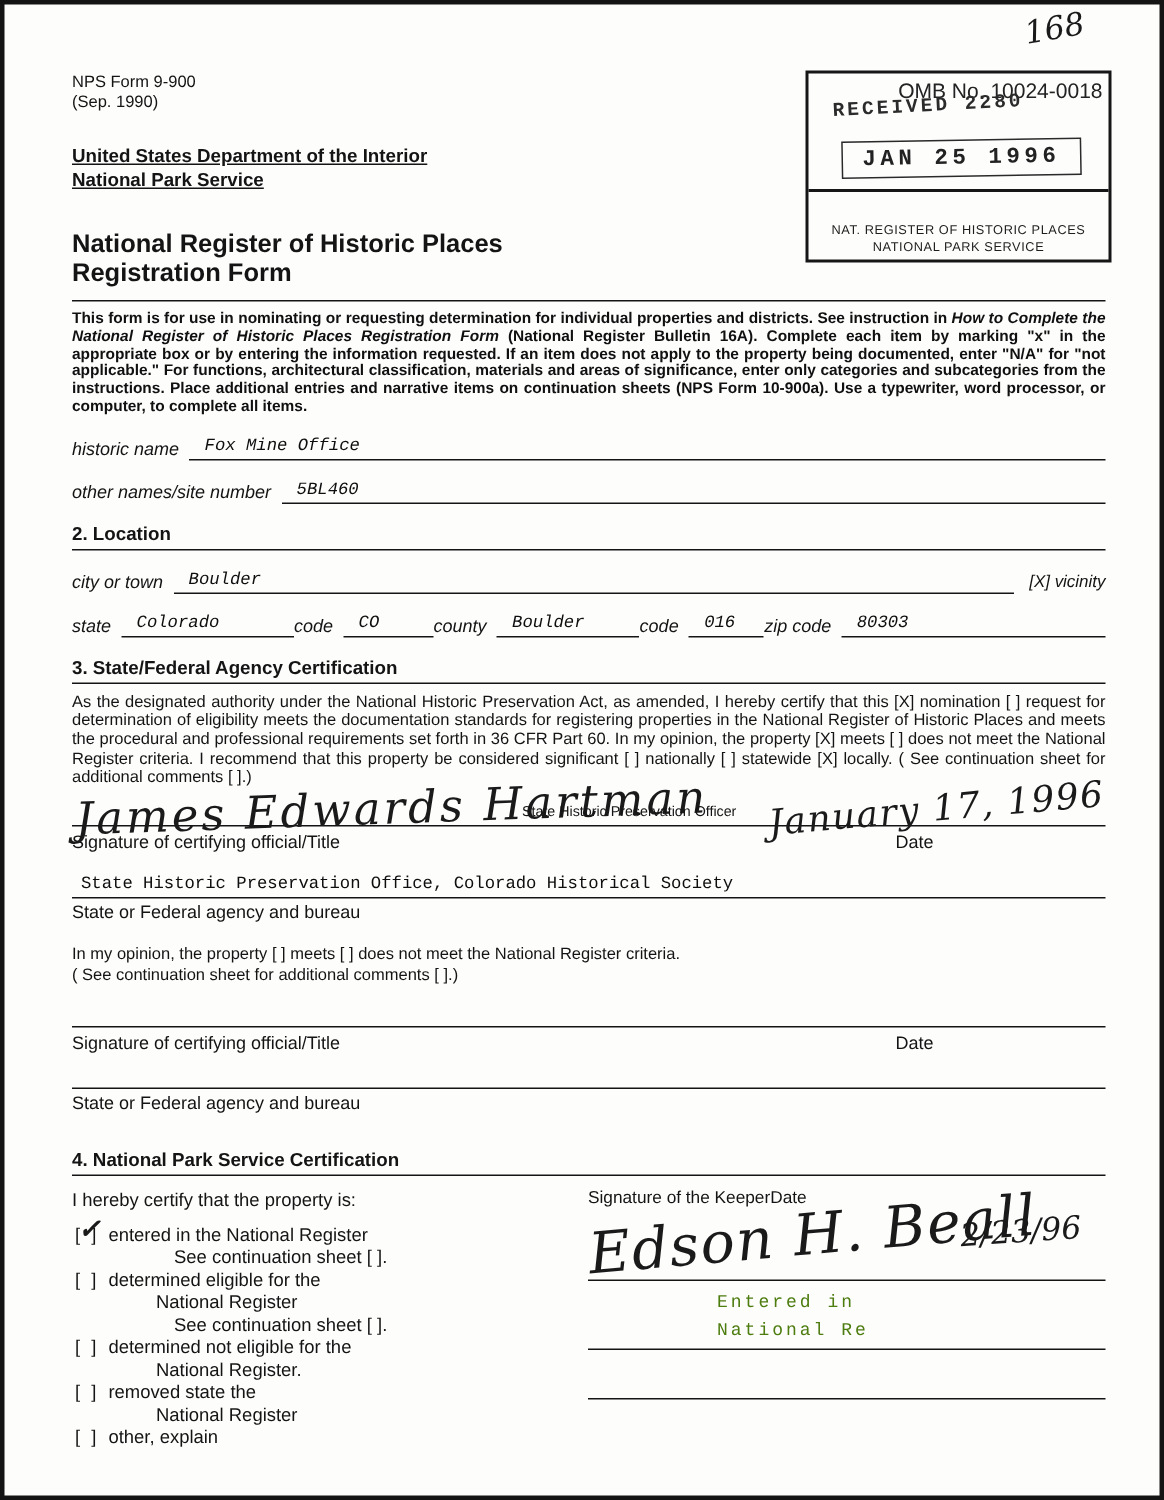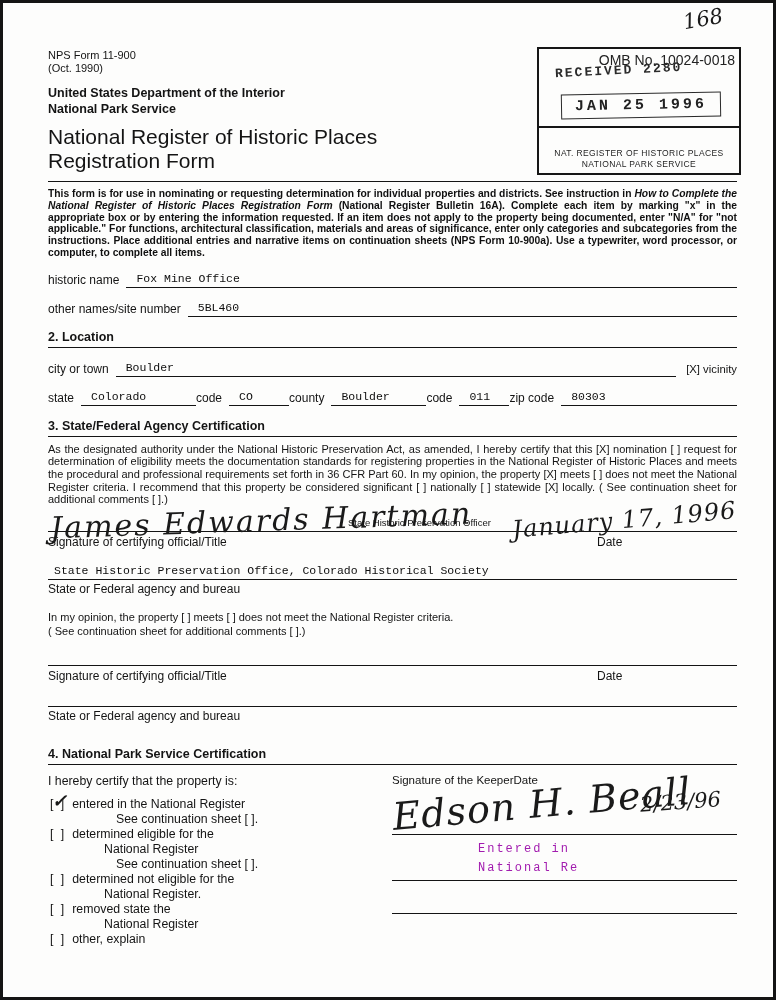--- a/index.html
+++ b/index.html
@@ -23,32 +23,32 @@
   .datestamp { position:absolute; top:44px; left:22px; width:160px; text-align:center;
                border:1.5px solid #2a2a2a; padding:3px 0; font-family:"Liberation Mono", monospace;
                font-weight:bold; font-size:15px; letter-spacing:3px; color:#222;
                transform:rotate(-1deg); }
   .stamp-office { position:absolute; bottom:3px; left:0; right:0; border-top:2px solid #161616;
                   padding-top:20px; text-align:center; font-size:8.5px; line-height:1.3;
                   letter-spacing:0.4px; color:#1e1e1e; }
 
   .small { font-size:11px; line-height:1.18; }
   .dept { font-size:12.5px; font-weight:bold; line-height:1.25; }
-  .dept-block { margin-top:11px; }
-  h1.title { font-size:21px; font-weight:normal; line-height:1.12; margin-top:8px; }
+  .dept-block { margin-top:22px;text-decoration:underline; }
+  h1.title { font-size:17px; font-weight:bold; line-height:1.12; margin-top:25px; }
   .title-rule { border-bottom:1.5px solid #141414; margin-top:9px; }
 
   .instructions { font-size:10.3px; line-height:1.14; text-align:justify; margin-top:6px; color:#101010;font-weight:bold; }
   .instructions i { font-style:italic; }
 
   h2.sec { font-size:12.5px; font-weight:bold; margin-top:13px; padding-bottom:3px;
            border-bottom:1.2px solid #141414; }
   h2.sec4 { margin-top:24px; }
 
-  .frow { display:flex; align-items:flex-end; margin-top:13px; font-size:12px; }
+  .frow { display:flex; align-items:flex-end; margin-top:13px; font-size:12px;font-style:italic; }
   .flabel { white-space:nowrap; margin-right:7px; padding-bottom:1px; }
   .fvalue { flex:1 1 auto; border-bottom:1.4px solid #141414; padding:0 4px 2px 10px; min-height:15px; }
   .typed { font-family:"Liberation Mono", monospace; font-size:11.5px; color:#0e0e0e; }
   .rnote { white-space:nowrap; margin-left:10px; padding-bottom:2px; font-size:11.3px; }
   .w115 { flex:0 0 115px; } .w60 { flex:0 0 60px; } .w95 { flex:0 0 95px; } .w50 { flex:0 0 50px; }
 
   .cert { font-size:11px; line-height:1.15; text-align:justify; margin-top:6px; }
 
   .sigarea { position:relative; height:34px; border-bottom:1.6px solid #141414; margin-top:-8px; }
   .sig3 { position:absolute; left:2px; bottom:-7px; font-size:30px; letter-spacing:2px;
@@ -78,21 +78,21 @@
   .optl2 { padding-left:56px; line-height:1.22; }
   .optsub { padding-left:68px; line-height:1.22; }
 
   .col-right { flex:1; position:relative; height:186px; margin-left:4px; }
   .keeper-top { display:flex; justify-content:flex-start; padding-right:80px; font-size:11.5px; }
   .keeper-sig { position:absolute; left:0; top:8px; font-size:38px; white-space:nowrap;
                 transform:rotate(-5deg); letter-spacing:1px; }
   .keeper-date-hw { position:absolute; right:16px; top:16px; font-size:21px; transform:rotate(-4deg); }
   .kline { position:absolute; left:0; right:0; border-top:1.5px solid #141414; }
   .l1 { top:60px; } .l2 { top:106px; } .l3 { top:139px; }
-  .kstamp { position:absolute; left:86px; top:66px; color:#a21caf;
+  .kstamp { position:absolute; left:86px; top:66px; color:#4d7c0f;
             font-family:"Liberation Mono", monospace; font-size:12px; letter-spacing:2px;
             line-height:1.55; }
 </style>
 </head>
 <body>
 
 <div class="page">
 
   <div class="page-num hw">168</div>
 
@@ -101,22 +101,22 @@
     <div class="received">RECEIVED 2280</div>
     <div class="datestamp">JAN 25 1996</div>
     <div class="stamp-office">
       <div>NAT. REGISTER OF HISTORIC PLACES</div>
       <div>NATIONAL PARK SERVICE</div>
     </div>
   </div>
 
   <div class="content">
 
-    <div class="small">NPS Form 11-900</div>
-    <div class="small">(Oct. 1990)</div>
+    <div class="small">NPS Form 9-900</div>
+    <div class="small">(Sep. 1990)</div>
 
     <div class="dept-block">
       <div class="dept">United States Department of the Interior</div>
       <div class="dept">National Park Service</div>
     </div>
 
     <h1 class="title">
       <span>National Register of Historic Places</span><br>
       <span>Registration Form</span>
     </h1>
@@ -140,21 +140,21 @@
       <span class="rnote">[X] vicinity</span>
     </div>
     <div class="frow">
       <span class="flabel">state</span>
       <span class="fvalue typed w115">Colorado</span>
       <span class="flabel">code</span>
       <span class="fvalue typed w60">CO</span>
       <span class="flabel">county</span>
       <span class="fvalue typed w95">Boulder</span>
       <span class="flabel">code</span>
-      <span class="fvalue typed w50">011</span>
+      <span class="fvalue typed w50">016</span>
       <span class="flabel">zip code</span>
       <span class="fvalue typed">80303</span>
     </div>
 
     <h2 class="sec">3. State/Federal Agency Certification</h2>
     <p class="cert">As the designated authority under the National Historic Preservation Act, as amended, I hereby certify that this [X] nomination [ ] request for determination of eligibility meets the documentation standards for registering properties in the National Register of Historic Places and meets the procedural and professional requirements set forth in 36 CFR Part 60. In my opinion, the property [X] meets [ ] does not meet the National Register criteria. I recommend that this property be considered significant [ ] nationally [ ] statewide [X] locally. ( See continuation sheet for additional comments [ ].)</p>
 
     <div class="sigarea">
       <span class="hw sig3">James Edwards Hartman</span>
       <span class="spo">State Historic Preservation Officer</span>

